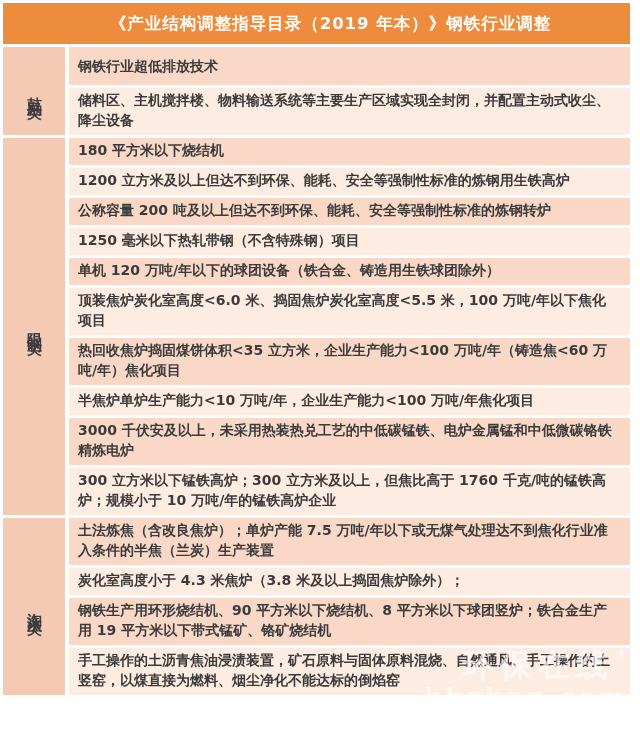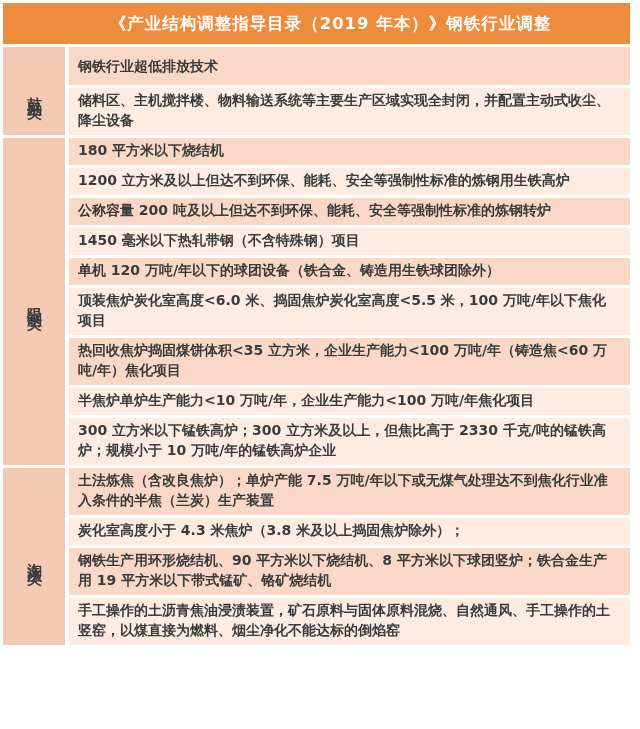--- a/index.html
+++ b/index.html
@@ -110,26 +110,27 @@
         </div>
       </div>
       <div class="section">
         <div class="cat">
           <div class="cat-text">限制类</div>
         </div>
         <div class="items">
           <div class="item dark">180 平方米以下烧结机</div>
           <div class="item light">1200 立方米及以上但达不到环保、能耗、安全等强制性标准的炼钢用生铁高炉</div>
           <div class="item dark">公称容量 200 吨及以上但达不到环保、能耗、安全等强制性标准的炼钢转炉</div>
-          <div class="item light">1450 毫米以下热轧带钢（不含特殊钢）项目</div>
+          <div class="item light">1250 毫米以下热轧带钢（不含特殊钢）项目</div>
           <div class="item dark">单机 120 万吨/年以下的球团设备（铁合金、铸造用生铁球团除外）</div>
           <div class="item light">顶装焦炉炭化室高度&lt;6.0 米、捣固焦炉炭化室高度&lt;5.5 米，100 万吨/年以下焦化项目</div>
           <div class="item dark">热回收焦炉捣固煤饼体积&lt;35 立方米，企业生产能力&lt;100 万吨/年（铸造焦&lt;60 万吨/年）焦化项目</div>
           <div class="item light">半焦炉单炉生产能力&lt;10 万吨/年，企业生产能力&lt;100 万吨/年焦化项目</div>
-          <div class="item light">300 立方米以下锰铁高炉；300 立方米及以上，但焦比高于 2330 千克/吨的锰铁高炉；规模小于 10 万吨/年的锰铁高炉企业</div>
+          <div class="item dark">3000 千伏安及以上，未采用热装热兑工艺的中低碳锰铁、电炉金属锰和中低微碳铬铁精炼电炉</div>
+          <div class="item light">300 立方米以下锰铁高炉；300 立方米及以上，但焦比高于 1760 千克/吨的锰铁高炉；规模小于 10 万吨/年的锰铁高炉企业</div>
         </div>
       </div>
       <div class="section">
         <div class="cat">
           <div class="cat-text">淘汰类</div>
         </div>
         <div class="items">
           <div class="item dark">土法炼焦（含改良焦炉）；单炉产能 7.5 万吨/年以下或无煤气处理达不到焦化行业准入条件的半焦（兰炭）生产装置</div>
           <div class="item light">炭化室高度小于 4.3 米焦炉（3.8 米及以上捣固焦炉除外）；</div>
           <div class="item dark">钢铁生产用环形烧结机、90 平方米以下烧结机、8 平方米以下球团竖炉；铁合金生产用 19 平方米以下带式锰矿、铬矿烧结机</div>

